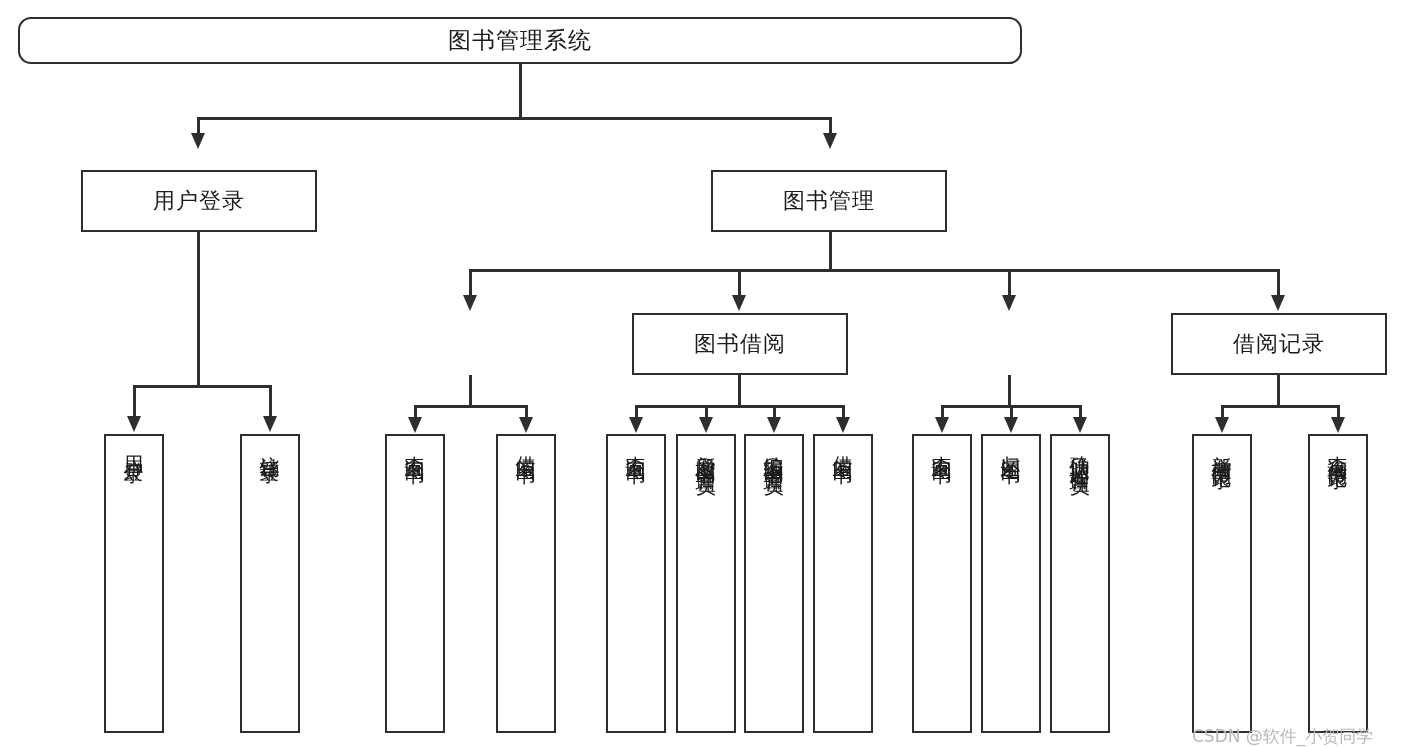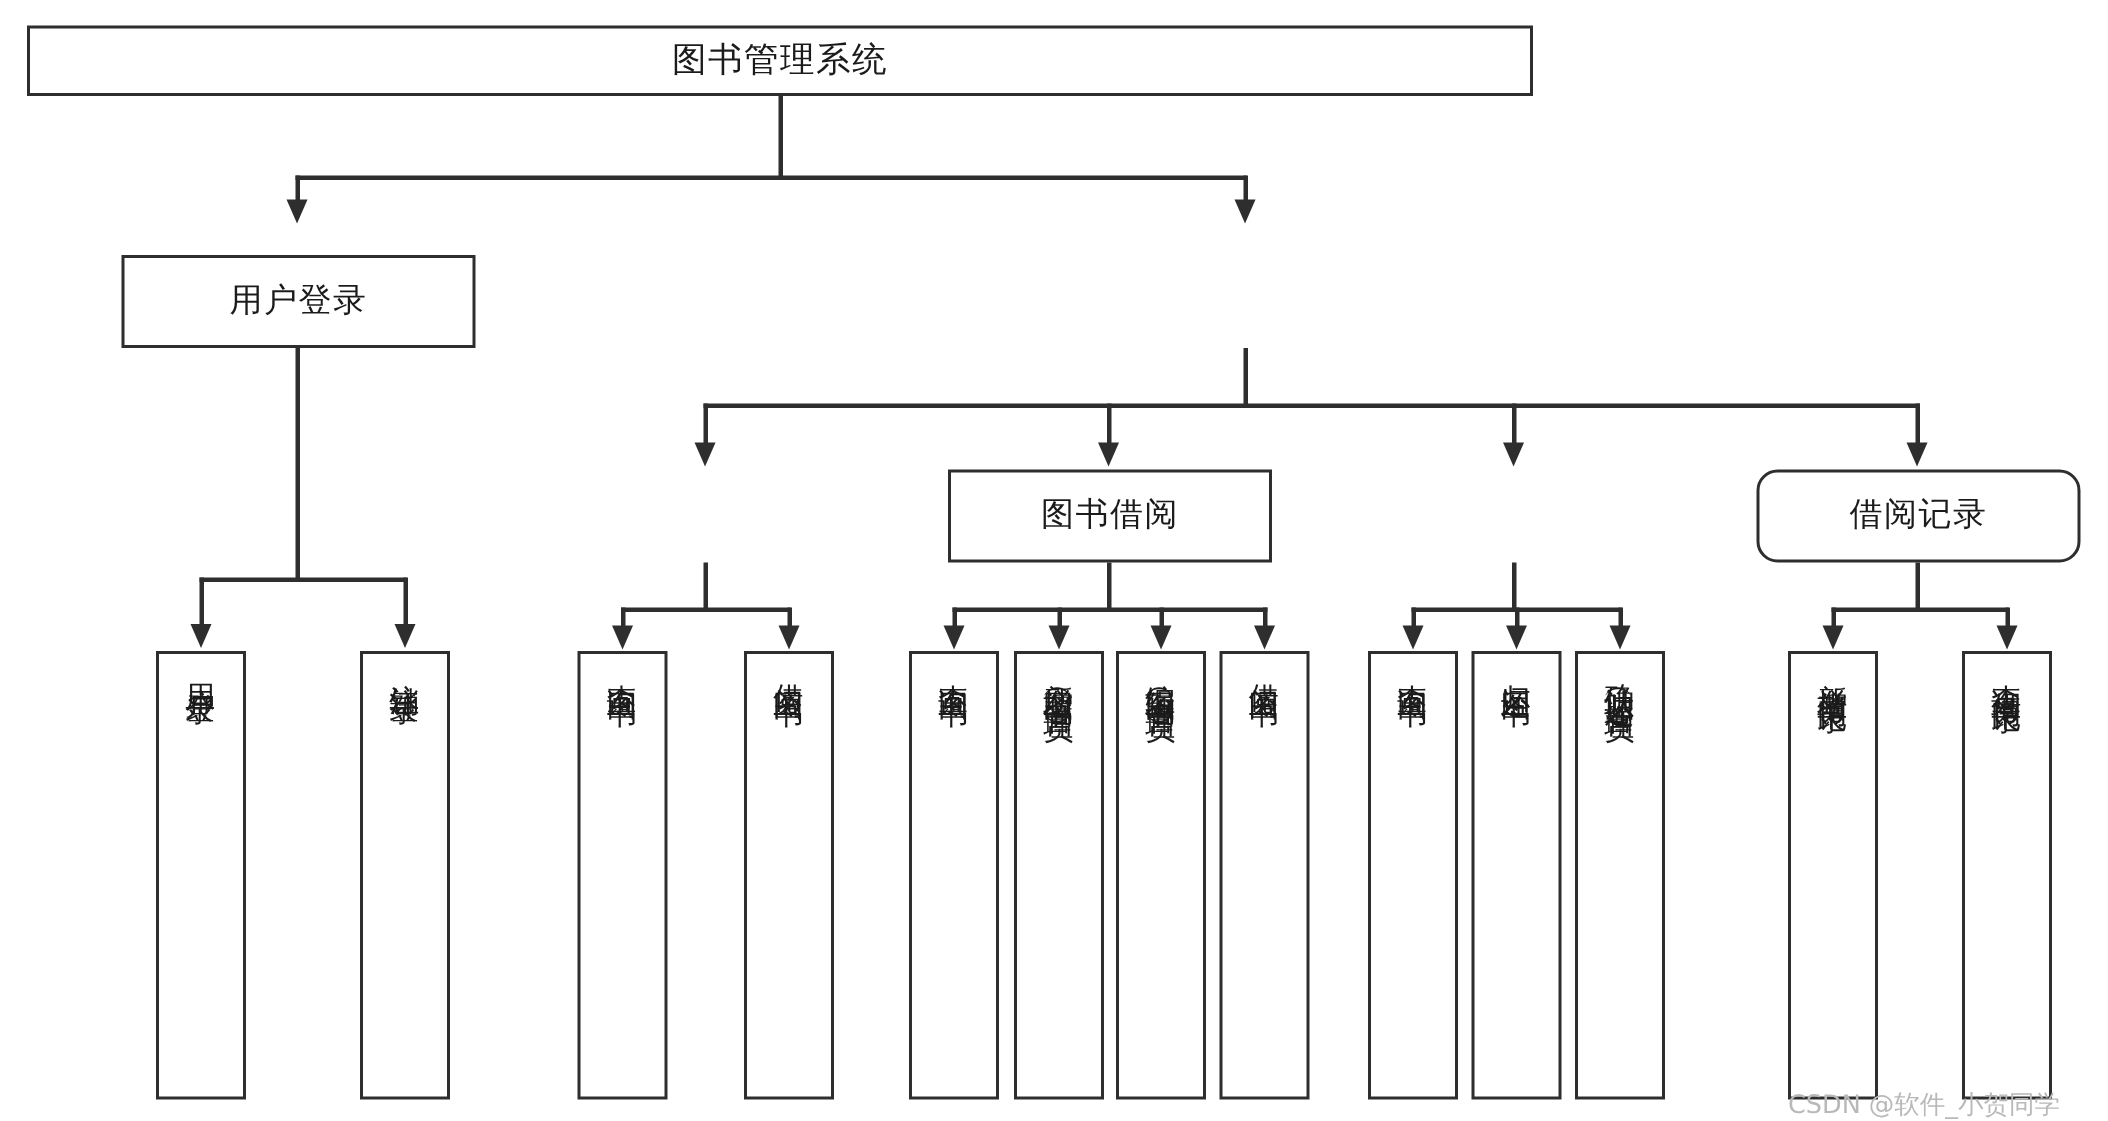--- a/index.html
+++ b/index.html
@@ -80,35 +80,38 @@
     color: #b9b9b9;
     white-space: nowrap;
     pointer-events: none;
   }
 </style>
 </head>
 <body>
 
 <div id="canvas">
 
-  <div class="node horiz root" style="left:18px; top:17px; width:1004px; height:47px;">
+  <div class="node horiz root" style="left:18px; top:17px; width:1004px; height:47px;border-radius:13px;">
     <span class="label">图书管理系统</span>
   </div>
 
   <div class="ln v" style="left:519px; top:64px; width:2.5px; height:54px;"></div>
 
   <div class="ln h" style="left:197px; top:117px; width:634px; height:2.5px;"></div>
 
   <div class="ln v" style="left:197px; top:117px; width:2.5px; height:18px;"></div>
   <div class="arrow" style="left:191px; top:133px;"></div>
   <div class="ln v" style="left:829px; top:117px; width:2.5px; height:18px;"></div>
   <div class="arrow" style="left:823px; top:133px;"></div>
 
   <div class="node horiz" style="left:81px; top:170px; width:236px; height:62px;">
     <span class="label">用户登录</span>
+  </div>
+  <div class="node horiz" style="left:711px; top:170px; width:236px; height:62px;">
+    <span class="label">图书管理</span>
   </div>
 
   <div class="ln v" style="left:197px; top:232px; width:2.5px; height:155px;"></div>
   <div class="ln h" style="left:133px; top:385px; width:138px; height:2.5px;"></div>
   <div class="ln v" style="left:133px; top:385px; width:2.5px; height:33px;"></div>
   <div class="arrow" style="left:127px; top:416px;"></div>
   <div class="ln v" style="left:269px; top:385px; width:2.5px; height:33px;"></div>
   <div class="arrow" style="left:263px; top:416px;"></div>
 
   <div class="ln v" style="left:829px; top:232px; width:2.5px; height:39px;"></div>
@@ -118,21 +121,21 @@
   <div class="ln v" style="left:738px; top:269px; width:2.5px; height:28px;"></div>
   <div class="arrow" style="left:732px; top:295px;"></div>
   <div class="ln v" style="left:1008px; top:269px; width:2.5px; height:28px;"></div>
   <div class="arrow" style="left:1002px; top:295px;"></div>
   <div class="ln v" style="left:1277px; top:269px; width:2.5px; height:28px;"></div>
   <div class="arrow" style="left:1271px; top:295px;"></div>
 
   <div class="node horiz" style="left:632px; top:313px; width:216px; height:62px;">
     <span class="label">图书借阅</span>
   </div>
-  <div class="node horiz" style="left:1171px; top:313px; width:216px; height:62px;border-radius:14px;">
+  <div class="node horiz" style="left:1171px; top:313px; width:216px; height:62px;">
     <span class="label">借阅记录</span>
   </div>
 
   <div class="ln v" style="left:469px; top:375px; width:2.5px; height:32px;"></div>
   <div class="ln h" style="left:414px; top:405px; width:113px; height:2.5px;"></div>
   <div class="ln v" style="left:414px; top:405px; width:2.5px; height:14px;"></div>
   <div class="arrow" style="left:408px; top:417px;"></div>
   <div class="ln v" style="left:525px; top:405px; width:2.5px; height:14px;"></div>
   <div class="arrow" style="left:519px; top:417px;"></div>
 

